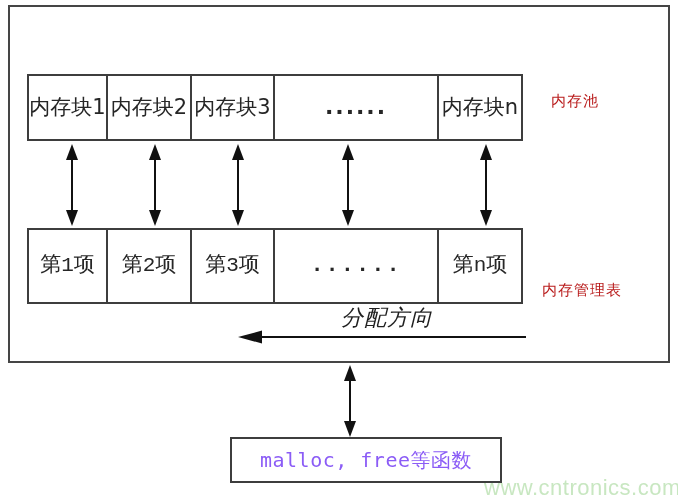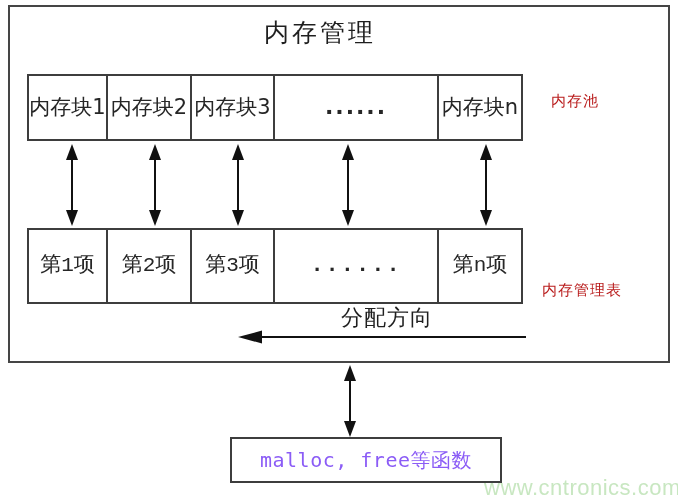--- a/index.html
+++ b/index.html
@@ -30,21 +30,21 @@
   .w1 { width:81px; } .w2 { width:86px; } .w3 { width:85px; }
   .w4 { width:166px; } .w5 { width:86px; }
   .dots-cell { font-weight:bold; font-size:22px; letter-spacing:2px; }
   .side-label { position:absolute; font-size:15px; letter-spacing:1px; color:#b91c1c; white-space:nowrap; }
   .pool-label { left:551px; top:92px; }
   .table-label { left:542px; top:253px;margin-top:28px; }
   .v-arrow { position:absolute; width:16px; }
   .v-arrow svg { display:block; }
   .alloc-label {
     position:absolute; left:332px; top:303px; width:110px;
-    text-align:center; font-size:22px; letter-spacing:1px; color:#1f1f1f;
+    text-align:center; font-size:22px; letter-spacing:1px; color:#1f1f1f;font-style:italic;
   }
   .alloc-arrow { position:absolute; left:238px; top:329px; width:288px; height:16px; }
   .func-box {
     position:absolute; left:230px; top:437px; width:272px; height:46px;
     border:2px solid #3d3d3d; box-sizing:border-box;
     display:flex; align-items:center; justify-content:center;
     font-family:"DejaVu Sans Mono","Liberation Mono",monospace;
     font-size:20px; letter-spacing:0.5px; color:#8b5cf6; background:#fff;
   }
   .watermark {
@@ -53,21 +53,20 @@
     letter-spacing:0.5px; white-space:nowrap;
   }
 </style>
 </head>
 <body>
 
 <div class="stage">
 
   <div class="outer-box"></div>
 
-  <div class="title">内存管理</div>
 
   <div class="mem-row row1">
     <div class="cell w1">
       <div>内存块</div>
       <div>1</div>
     </div>
     <div class="cell w2">
       <div>内存块</div>
       <div>2</div>
     </div>

